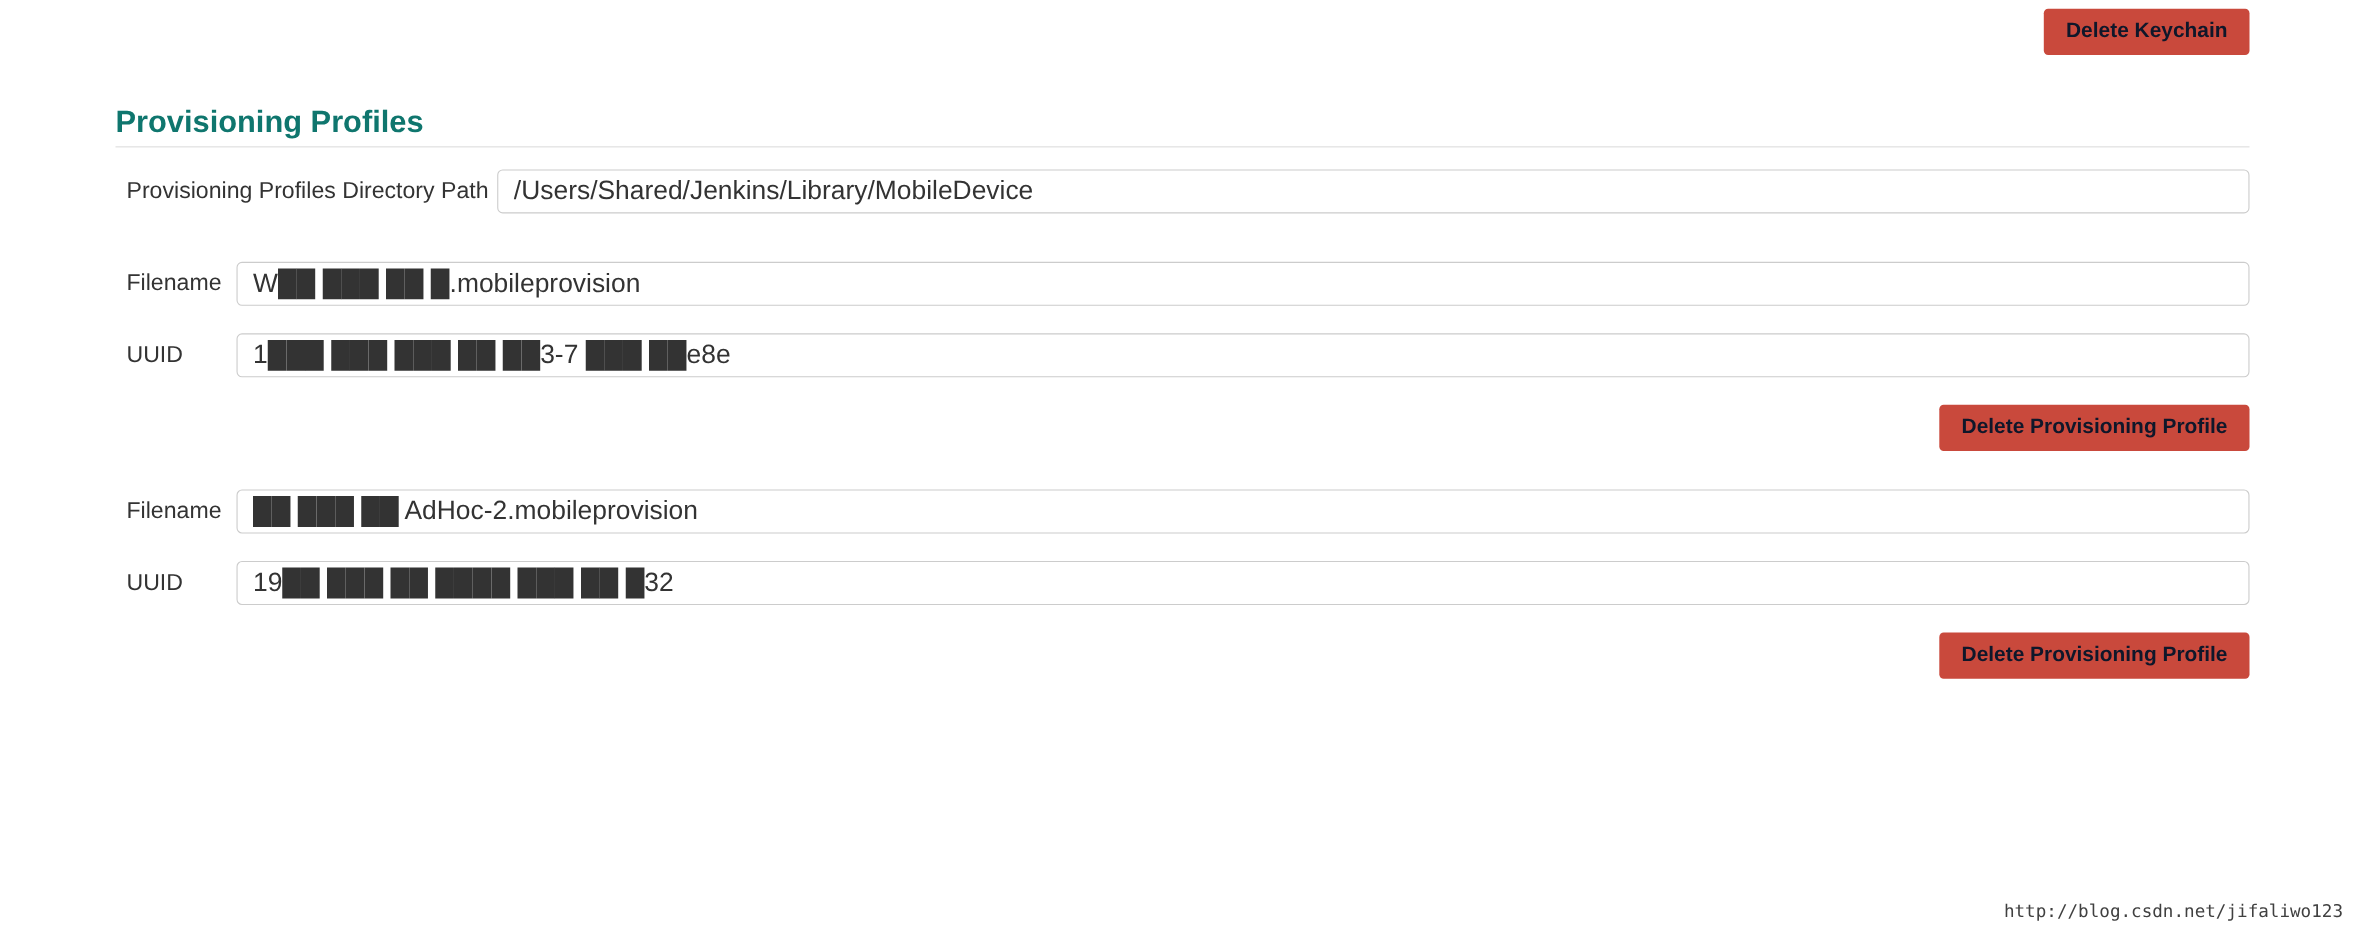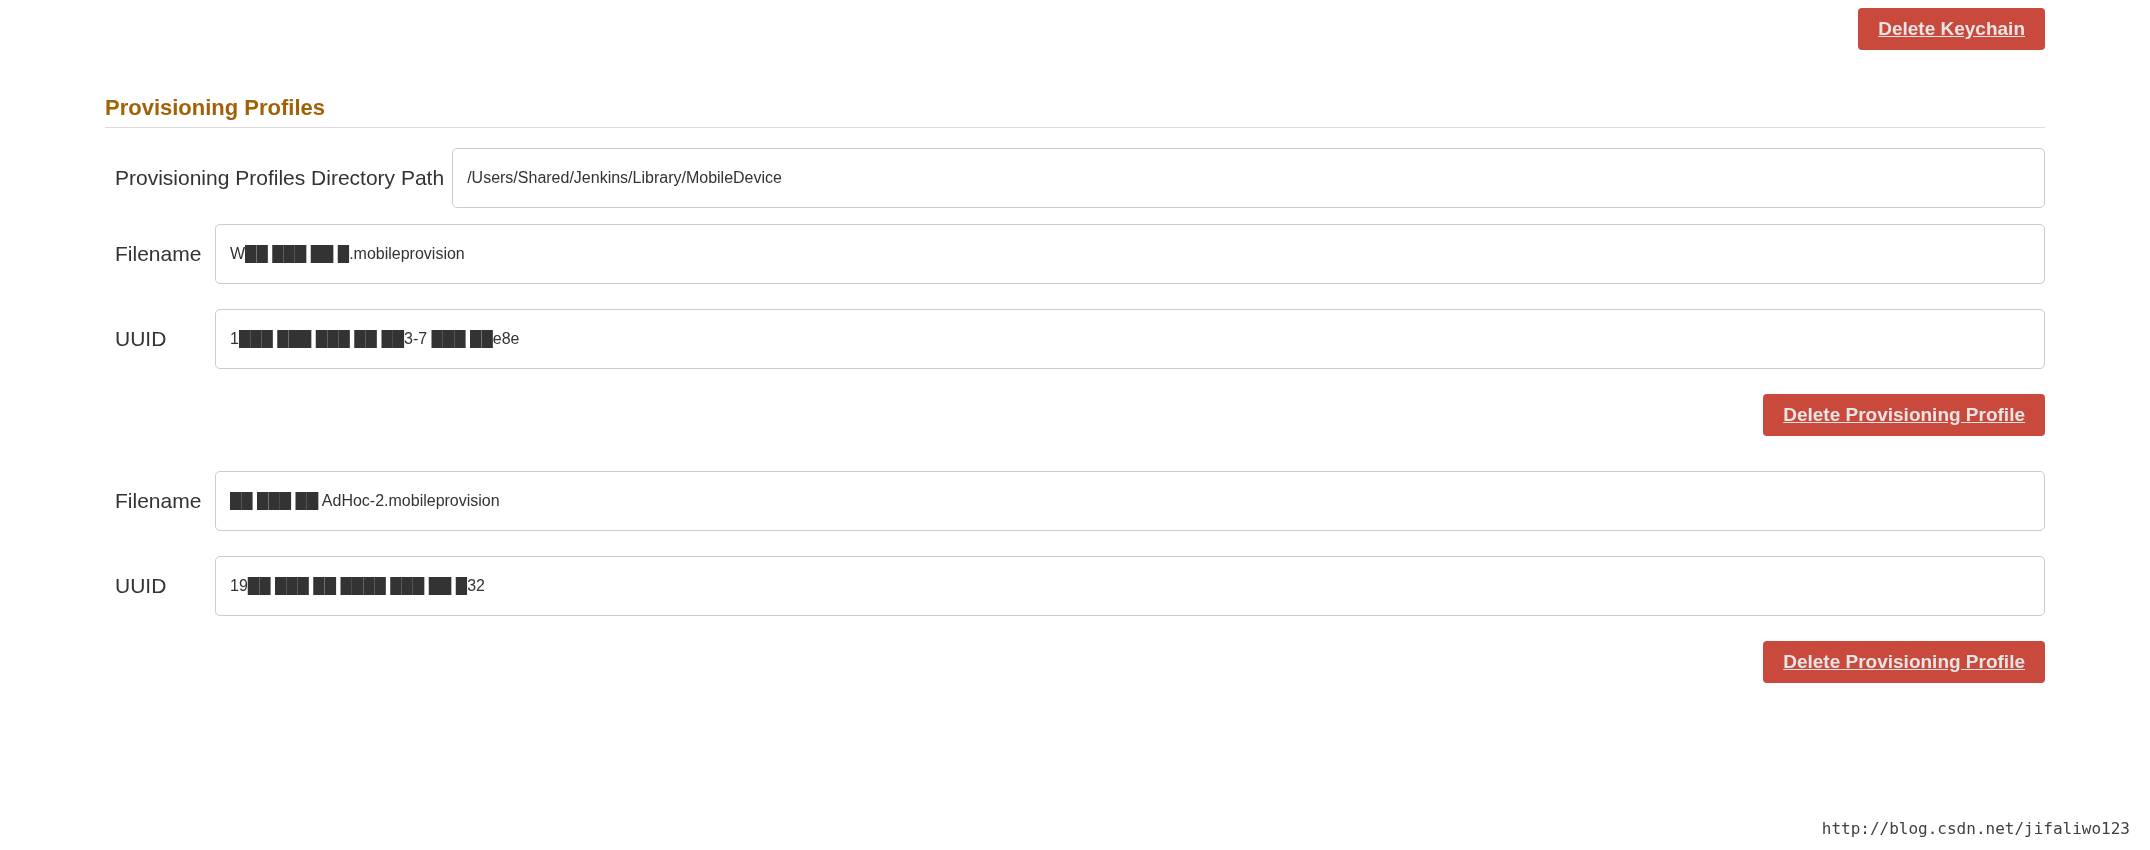--- a/index.html
+++ b/index.html
@@ -24,66 +24,65 @@
       padding: 8px 0 45px 0;
     }
     .btn {
       display: inline-block;
       padding: 10px 20px;
       font-size: 19px;
       font-weight: 600;
       border: none;
       border-radius: 4px;
       cursor: pointer;
-      color: #e5e5e5;
+      color: #0f172a;
       text-align: center;
-      text-decoration: underline;
     }
     .btn-danger {
       background-color: #c9493c;
     }
     .btn-save {
       background-color: #4a7d93;
       padding: 10px 28px;
     }
     .section-heading {
-      font-size: 22px;
+      font-size: 28px;
       font-weight: 700;
-      color: #a16207;
+      color: #0f766e;
       padding-bottom: 6px;
       border-bottom: 1px solid #ddd;
       margin-bottom: 20px;
     }
     .form-row {
       display: flex;
       align-items: center;
       margin-bottom: 25px;
     }
     .form-row.dir-row {
-      margin-bottom: 16px;
+      margin-bottom: 44px;
       justify-content: space-between;
     }
     .form-label {
       flex-shrink: 0;
       font-size: 21px;
       color: #333;
       padding-right: 10px;
     }
     .form-label.dir-label {
       width: auto;
       padding-right: 8px;
     }
     .form-label.field-label {
       width: 100px;
     }
     .form-input {
       flex: 1;
-      height: 60px;
+      height: 40px;
       padding: 8px 14px;
-      font-size: 16px;
+      font-size: 24px;
       border: 1px solid #ccc;
       border-radius: 5px;
       background: #fff;
       color: #333;
     }
     .profile-block {
       margin-bottom: 25px;
     }
     .profile-actions {
       text-align: right;

